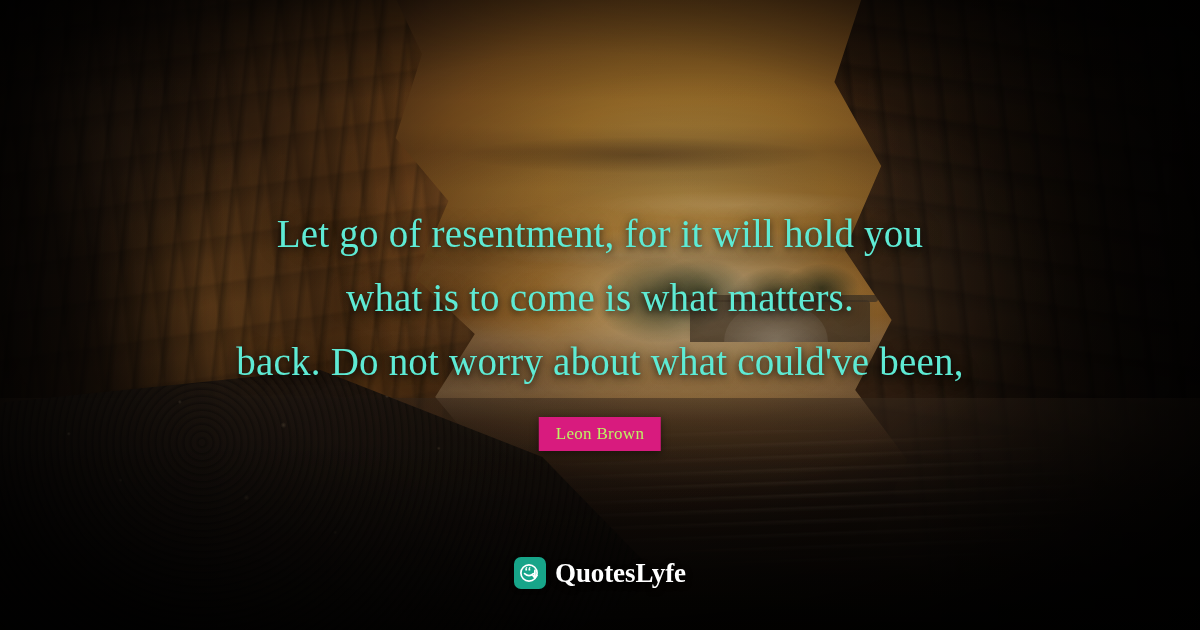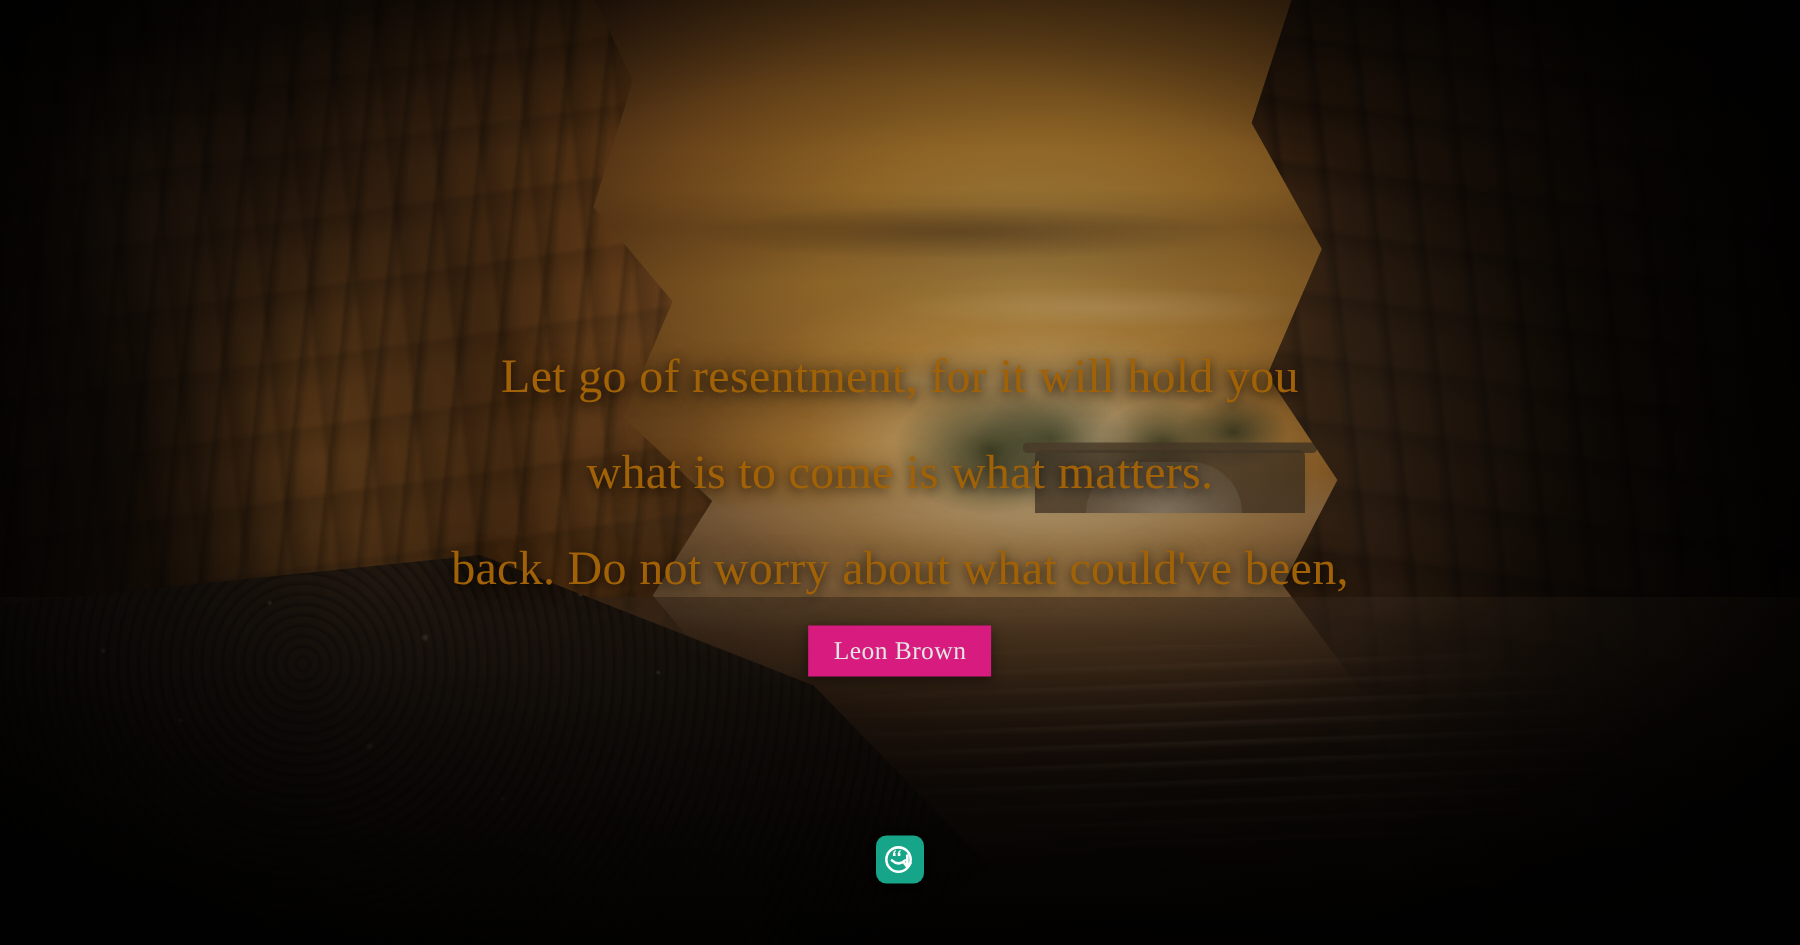--- a/index.html
+++ b/index.html
@@ -215,43 +215,43 @@
   
   .content {
     position: absolute;
     inset: 0;
     display: flex;
     flex-direction: column;
     align-items: center;
   }
 
   .quote {
-    margin: 16px;
+    margin: 0;
     padding: 0 118px;
     width: 100%;
     box-sizing: border-box;
     position: absolute;
     top: 202px;
     text-align: center;
-    color: #a16207;
+    color: #5eead4;
     font-family: "Liberation Serif", "DejaVu Serif", serif;
-    font-size: 32px;
+    font-size: 39px;
     line-height: 64px;
     letter-spacing: .2px;
     text-shadow: 0 2px 7px rgba(0,0,0,0.70), 0 0 22px rgba(0,0,0,0.45);
   }
   .quote-line { display: block; white-space: nowrap; }
 
   .author-badge {
     position: absolute;
     top: 417px;
     left: 50%;
     transform: translateX(-50%);
     background: #d81b7e;
-    color: #e5e5e5;
+    color: #bef264;
     font-family: "Liberation Serif", "DejaVu Serif", serif;
     font-size: 17px;
     line-height: 1;
     padding: 8px 17px 9px;
     letter-spacing: .3px;
     white-space: nowrap;
     box-shadow: 0 2px 8px rgba(0,0,0,0.45);
   }
 
   .brand {
@@ -331,16 +331,17 @@
 
           <path d="M6.4 7.0 q0 -1.9 1.7 -2.3 l0.25 0.85 q-0.95 0.3 -0.92 1.45 z M6.3 6.6 h1.75 v2.0 h-1.75 z" fill="#ffffff"></path>
           <path d="M9.6 7.0 q0 -1.9 1.7 -2.3 l0.25 0.85 q-0.95 0.3 -0.92 1.45 z M9.5 6.6 h1.75 v2.0 h-1.75 z" fill="#ffffff"></path>
 
           <path d="M5.6 11.6 q4.4 4.0 8.8 0" fill="none" stroke="#ffffff" stroke-width="1.7" stroke-linecap="round"></path>
 
           <path d="M15.9 8.4 v7.0" fill="none" stroke="#ffffff" stroke-width="1.8" stroke-linecap="round"></path>
           <path d="M13.9 13.4 l2.0 2.5 l2.0 -2.5" fill="none" stroke="#ffffff" stroke-width="1.8" stroke-linecap="round" stroke-linejoin="round"></path>
         </svg>
       </span>
+      <span class="brand-name">QuotesLyfe</span>
     </div>
 
   </div>
 </div>
 
 </body></html>

